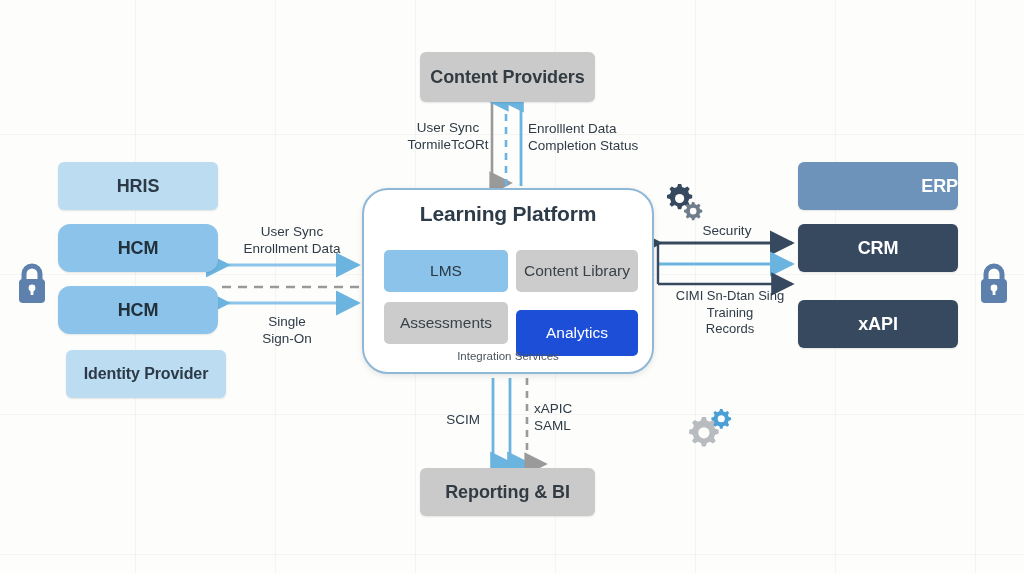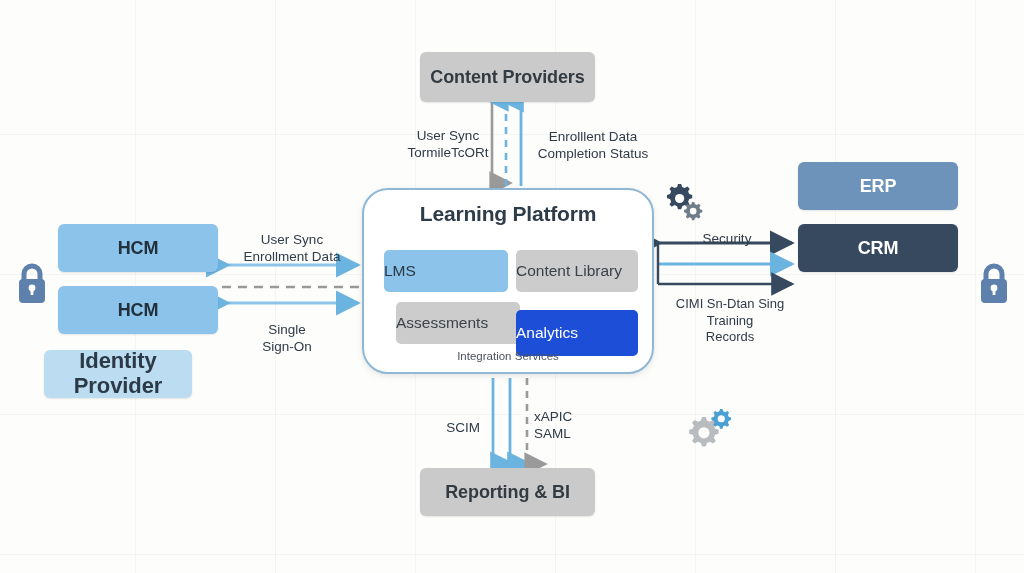--- a/index.html
+++ b/index.html
@@ -39,21 +39,21 @@
     justify-content: center;
     text-align: center;
     border-radius: 6px;
     line-height: 1.12;
     font-weight: bold;
     letter-spacing: -0.1px;
     box-shadow: 0 1px 2px rgba(0,0,0,0.10);
   }
 
   .node.pale-blue  { background: #bcdcf2; color: #2b3a46; }
-  .node.mid-blue   { background: #8cc3ea; color: #22303b; }
+  .node.mid-blue   { background: #8cc3ea; color: #22303b; border-radius: 12px; }
   .node.steel-blue { background: #6d93bb; color: #ffffff; }
   .node.navy       { background: #37495f; color: #ffffff; }
   .node.gray       { background: #cacaca; color: #333b42; }
 
   
   #platform {
     position: absolute;
     left: 362px; top: 188px;
     width: 292px; height: 186px;
     background: #ffffff;
@@ -67,47 +67,47 @@
     text-align: center;
     font-size: 21px;
     font-weight: bold;
     color: #2e3b48;
     letter-spacing: -0.2px;
   }
   .subnode {
     position: absolute;
     display: flex;
     align-items: center;
+    justify-content: center;
     border-radius: 5px;
     font-size: 15.5px;
     font-weight: normal;
     text-align: center;
   }
   .subnode.lms          { left: 20px;  top: 60px;  width: 124px; height: 42px; background:#8cc3ea; color:#2a3742; }
   .subnode.library      { left: 152px; top: 60px;  width: 122px; height: 42px; background:#cccccc; color:#3a424a; }
-  .subnode.assessments  { left: 20px;  top: 112px; width: 124px; height: 42px; background:#cccccc; color:#3a424a;margin-left:12px; }
+  .subnode.assessments  { left: 20px;  top: 112px; width: 124px; height: 42px; background:#cccccc; color:#3a424a; }
   .subnode.analytics    { left: 152px; top: 120px; width: 122px; height: 46px; background:#1d4ed8; color:#ffffff; }
 
   #integration-services {
     position: absolute;
     left: 0; top: 160px; width: 100%;
     text-align: center;
     font-size: 11.5px;
     color: #4a545e;
   }
 
   
   .edge-label {
     position: absolute;
     font-size: 13.5px;
     color: #2f3b47;
     line-height: 1.28;
     text-align: center;
     white-space: pre-line;
-    margin-top: 8px;
   }
   .edge-label.small { font-size: 13px; }
 
   
   .icon-wrap { position: absolute; }
 </style>
 </head>
 <body>
 
 <div id="diagram">
@@ -159,36 +159,42 @@
   </svg>
 
   <div class="node gray" id="top-node" style="left:420px; top:52px; width:175px; height:50px; font-size:18px;">
     <span>Content Providers</span>
   </div>
 
   <div class="node gray" id="bottom-node" style="left:420px; top:468px; width:175px; height:48px; font-size:18px;">
     <span>Reporting &amp; BI</span>
   </div>
 
+  <div class="node pale-blue" style="left:58px; top:162px; width:160px; height:48px; font-size:18px;">
+    <span>HRIS</span>
+  </div>
   <div class="node mid-blue" style="left:58px; top:224px; width:160px; height:48px; font-size:18px;">
     <span>HCM</span>
   </div>
   <div class="node mid-blue" style="left:58px; top:286px; width:160px; height:48px; font-size:18px;">
     <span>HCM</span>
   </div>
-  <div class="node pale-blue" style="left:44px; top:350px; width:148px; height:48px; font-size:22px;">
+  <div class="node pale-blue" style="left:66px; top:350px; width:160px; height:48px; font-size:16px;">
     <span>Identity Provider</span>
   </div>
 
-  <div class="node steel-blue" style="left:798px; top:162px; width:160px; height:48px; font-size:18px;">
+  <div class="node steel-blue" style="left:798px; top:162px; width:160px; height:48px; font-size:18px;justify-content:flex-end;">
     <span>ERP</span>
   </div>
   <div class="node navy" style="left:798px; top:224px; width:160px; height:48px; font-size:18px;">
     <span>CRM</span>
   </div>
+  <div class="node navy" style="left:798px; top:300px; width:160px; height:48px; font-size:18px;">
+    <span>xAPI</span>
+  </div>
 
   <div id="platform">
     <div id="platform-title">Learning Platform</div>
 
     <div class="subnode lms">
       <span>LMS</span>
     </div>
     <div class="subnode library">
       <span>Content Library</span>
     </div>
@@ -198,21 +204,21 @@
     <div class="subnode analytics">
       <span>Analytics</span>
     </div>
 
     <div id="integration-services">Integration Services</div>
   </div>
 
   <div class="edge-label" style="left:390px; top:119px; width:116px;">User Sync
 TormileTcORt</div>
 
-  <div class="edge-label" style="left:528px; top:120px; width:130px; text-align:center;">Enrolllent Data
+  <div class="edge-label" style="left:528px; top:120px; width:130px; text-align:left;">Enrolllent Data
 Completion Status</div>
 
   <div class="edge-label" style="left:222px; top:223px; width:140px;">User Sync
 Enrollment Data</div>
 
   <div class="edge-label" style="left:232px; top:313px; width:110px;">Single
 Sign-On</div>
 
   <div class="edge-label" style="left:694px; top:222px; width:66px;">Security</div>
 

